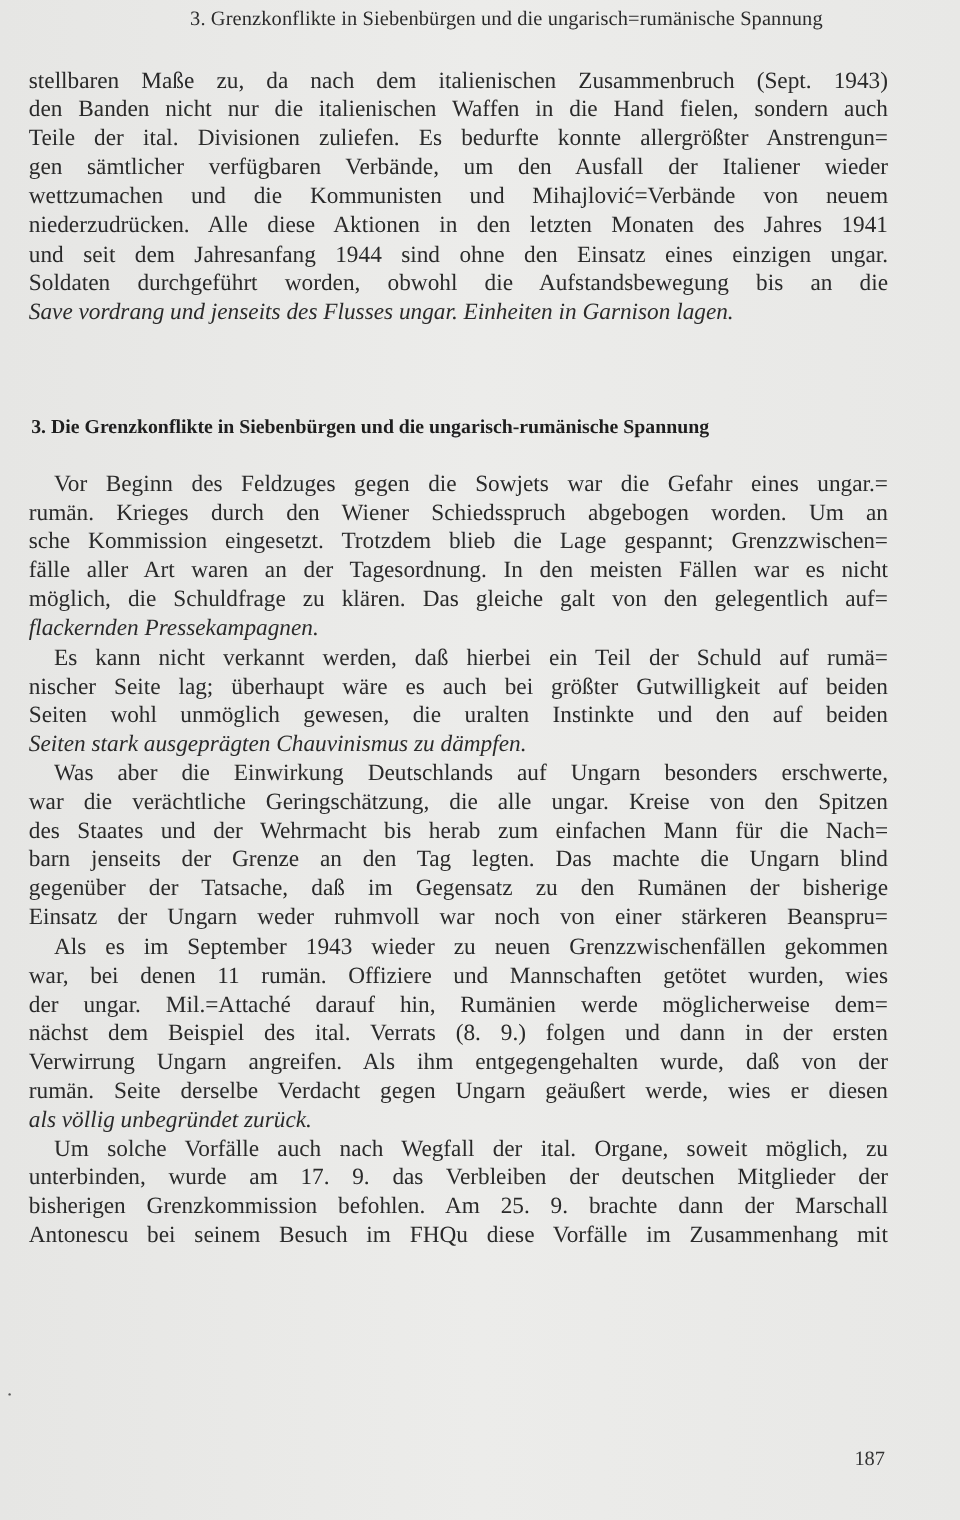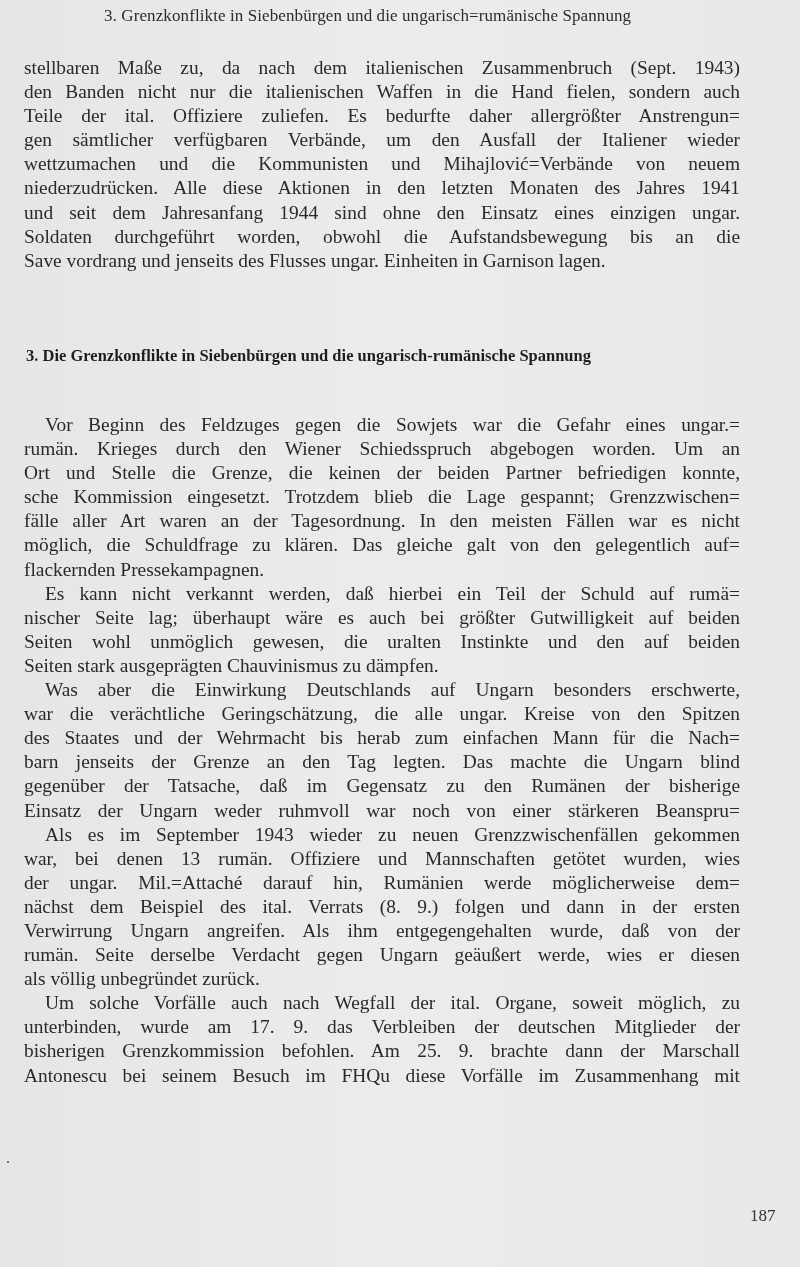--- a/index.html
+++ b/index.html
@@ -21,21 +21,21 @@
       top: 0;
       width: 800px;
       height: 1267px;
       background: linear-gradient(90deg, #e6e6e4 0%, #ececea 50%, #e8e8e6 100%);
     }
     .running-head {
       position: absolute;
       top: 6px;
       left: 104px;
       width: 636px;
-      text-align: left;
+      text-align: center;
       font-size: 17px;
       letter-spacing: 0.1px;
       color: #2b2b2b;
     }
     .text-block {
       position: absolute;
       left: 24px;
       width: 716px;
     }
     .para {
@@ -47,42 +47,42 @@
       hyphens: none;
     }
     .para .line {
       display: block;
       text-align: justify;
       text-align-last: justify;
       white-space: nowrap;
     }
     .para .line.last {
       text-align-last: left;
+      font-style: italic;
     }
     .para.indent .line:first-child {
       text-indent: 21px;
     }
     .section-heading {
       position: absolute;
       left: 26px;
       top: 346px;
       font-family: "Liberation Serif", "DejaVu Serif", serif;
       font-weight: bold;
       font-size: 16.5px;
       color: #1e1e1e;
     }
     .block-1 { top: 56px; }
-    .block-2 { top: 413px; }
+    .block-2 { top: 392px; }
     .page-number {
       position: absolute;
       top: 1206px;
       left: 712px;
       font-size: 17px;
       color: #333;
-      margin-left: 38px;
     }
     .stray-dot {
       position: absolute;
       left: 7px;
       top: 1161px;
       width: 2px;
       height: 2px;
       background: #555;
       border-radius: 1px;
     }
@@ -90,37 +90,36 @@
 </head>
 <body>
 
 <div class="page">
   <div class="running-head">3. Grenzkonflikte in Siebenbürgen und die ungarisch=rumänische Spannung</div>
 
   <div class="text-block block-1" id="block1">
       <p class="para">
         <span class="line">stellbaren Maße zu, da nach dem italienischen Zusammenbruch (Sept. 1943)</span>
         <span class="line">den Banden nicht nur die italienischen Waffen in die Hand fielen, sondern auch</span>
-        <span class="line">Teile der ital. Offiziere zuliefen. Es bedurfte daher allergrößter Anstrengun=</span>
+        <span class="line">Teile der ital. Divisionen zuliefen. Es bedurfte konnte allergrößter Anstrengun=</span>
         <span class="line">gen sämtlicher verfügbaren Verbände, um den Ausfall der Italiener wieder</span>
         <span class="line">wettzumachen und die Kommunisten und Mihajlović=Verbände von neuem</span>
         <span class="line">niederzudrücken. Alle diese Aktionen in den letzten Monaten des Jahres 1941</span>
         <span class="line">und seit dem Jahresanfang 1944 sind ohne den Einsatz eines einzigen ungar.</span>
         <span class="line">Soldaten durchgeführt worden, obwohl die Aufstandsbewegung bis an die</span>
         <span class="line last">Save vordrang und jenseits des Flusses ungar. Einheiten in Garnison lagen.</span>
       </p>
     </div>
 
   <div class="section-heading">3. Die Grenzkonflikte in Siebenbürgen und die ungarisch-rumänische Spannung</div>
 
   <div class="text-block block-2" id="block2">
       <p class="para indent">
         <span class="line">Vor Beginn des Feldzuges gegen die Sowjets war die Gefahr eines ungar.=</span>
         <span class="line">rumän. Krieges durch den Wiener Schiedsspruch abgebogen worden. Um an</span>
-        <span class="line">Ort und Stelle die Grenze, die keinen der beiden Partner befriedigen konnte,</span>
         <span class="line">sche Kommission eingesetzt. Trotzdem blieb die Lage gespannt; Grenzzwischen=</span>
         <span class="line">fälle aller Art waren an der Tagesordnung. In den meisten Fällen war es nicht</span>
         <span class="line">möglich, die Schuldfrage zu klären. Das gleiche galt von den gelegentlich auf=</span>
         <span class="line last">flackernden Pressekampagnen.</span>
       </p>
       <p class="para indent">
         <span class="line">Es kann nicht verkannt werden, daß hierbei ein Teil der Schuld auf rumä=</span>
         <span class="line">nischer Seite lag; überhaupt wäre es auch bei größter Gutwilligkeit auf beiden</span>
         <span class="line">Seiten wohl unmöglich gewesen, die uralten Instinkte und den auf beiden</span>
         <span class="line last">Seiten stark ausgeprägten Chauvinismus zu dämpfen.</span>
@@ -128,21 +127,21 @@
       <p class="para indent">
         <span class="line">Was aber die Einwirkung Deutschlands auf Ungarn besonders erschwerte,</span>
         <span class="line">war die verächtliche Geringschätzung, die alle ungar. Kreise von den Spitzen</span>
         <span class="line">des Staates und der Wehrmacht bis herab zum einfachen Mann für die Nach=</span>
         <span class="line">barn jenseits der Grenze an den Tag legten. Das machte die Ungarn blind</span>
         <span class="line">gegenüber der Tatsache, daß im Gegensatz zu den Rumänen der bisherige</span>
         <span class="line">Einsatz der Ungarn weder ruhmvoll war noch von einer stärkeren Beanspru=</span>
       </p>
       <p class="para indent">
         <span class="line">Als es im September 1943 wieder zu neuen Grenzzwischenfällen gekommen</span>
-        <span class="line">war, bei denen 13 rumän. Offiziere und Mannschaften getötet wurden, wies</span>
+        <span class="line">war, bei denen 11 rumän. Offiziere und Mannschaften getötet wurden, wies</span>
         <span class="line">der ungar. Mil.=Attaché darauf hin, Rumänien werde möglicherweise dem=</span>
         <span class="line">nächst dem Beispiel des ital. Verrats (8. 9.) folgen und dann in der ersten</span>
         <span class="line">Verwirrung Ungarn angreifen. Als ihm entgegengehalten wurde, daß von der</span>
         <span class="line">rumän. Seite derselbe Verdacht gegen Ungarn geäußert werde, wies er diesen</span>
         <span class="line last">als völlig unbegründet zurück.</span>
       </p>
       <p class="para indent">
         <span class="line">Um solche Vorfälle auch nach Wegfall der ital. Organe, soweit möglich, zu</span>
         <span class="line">unterbinden, wurde am 17. 9. das Verbleiben der deutschen Mitglieder der</span>
         <span class="line">bisherigen Grenzkommission befohlen. Am 25. 9. brachte dann der Marschall</span>

